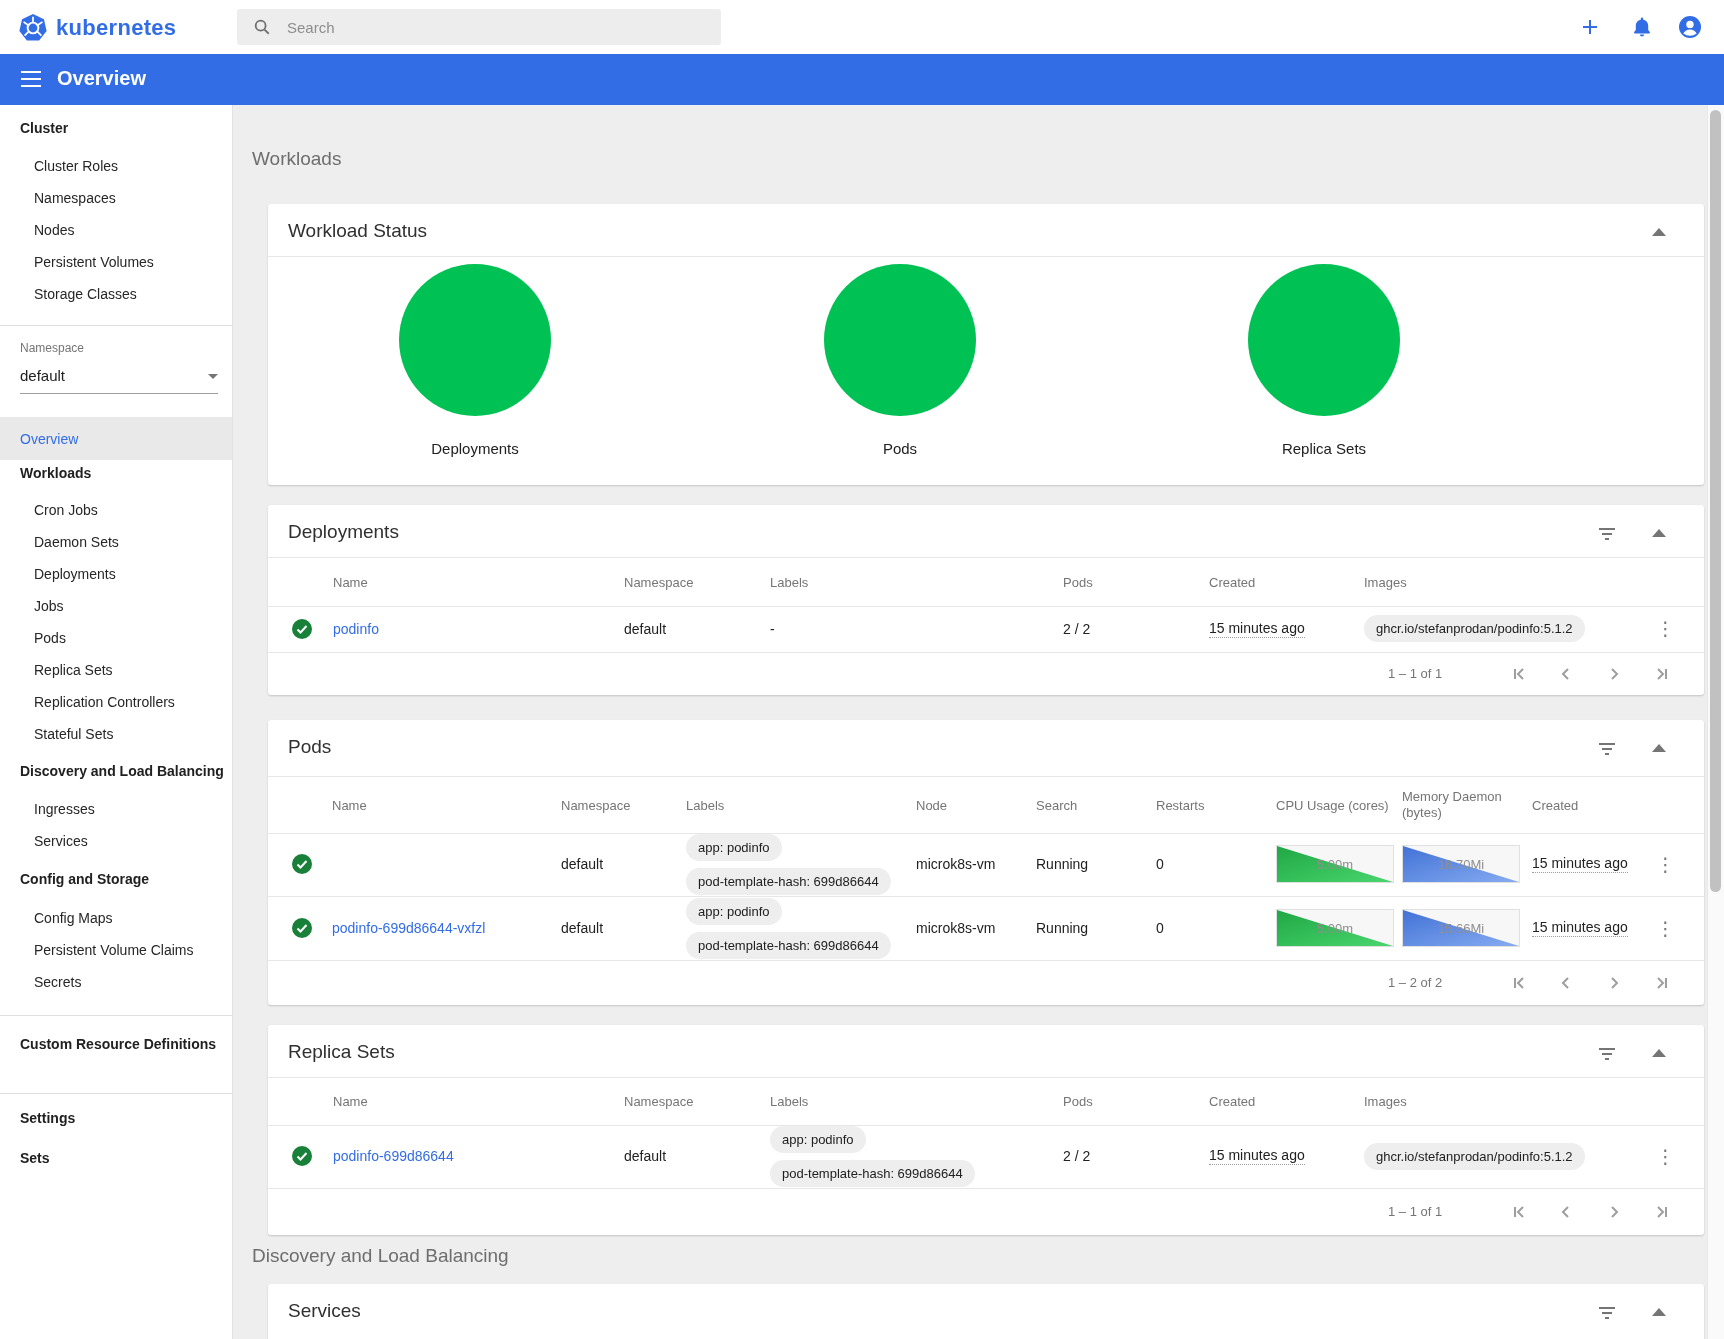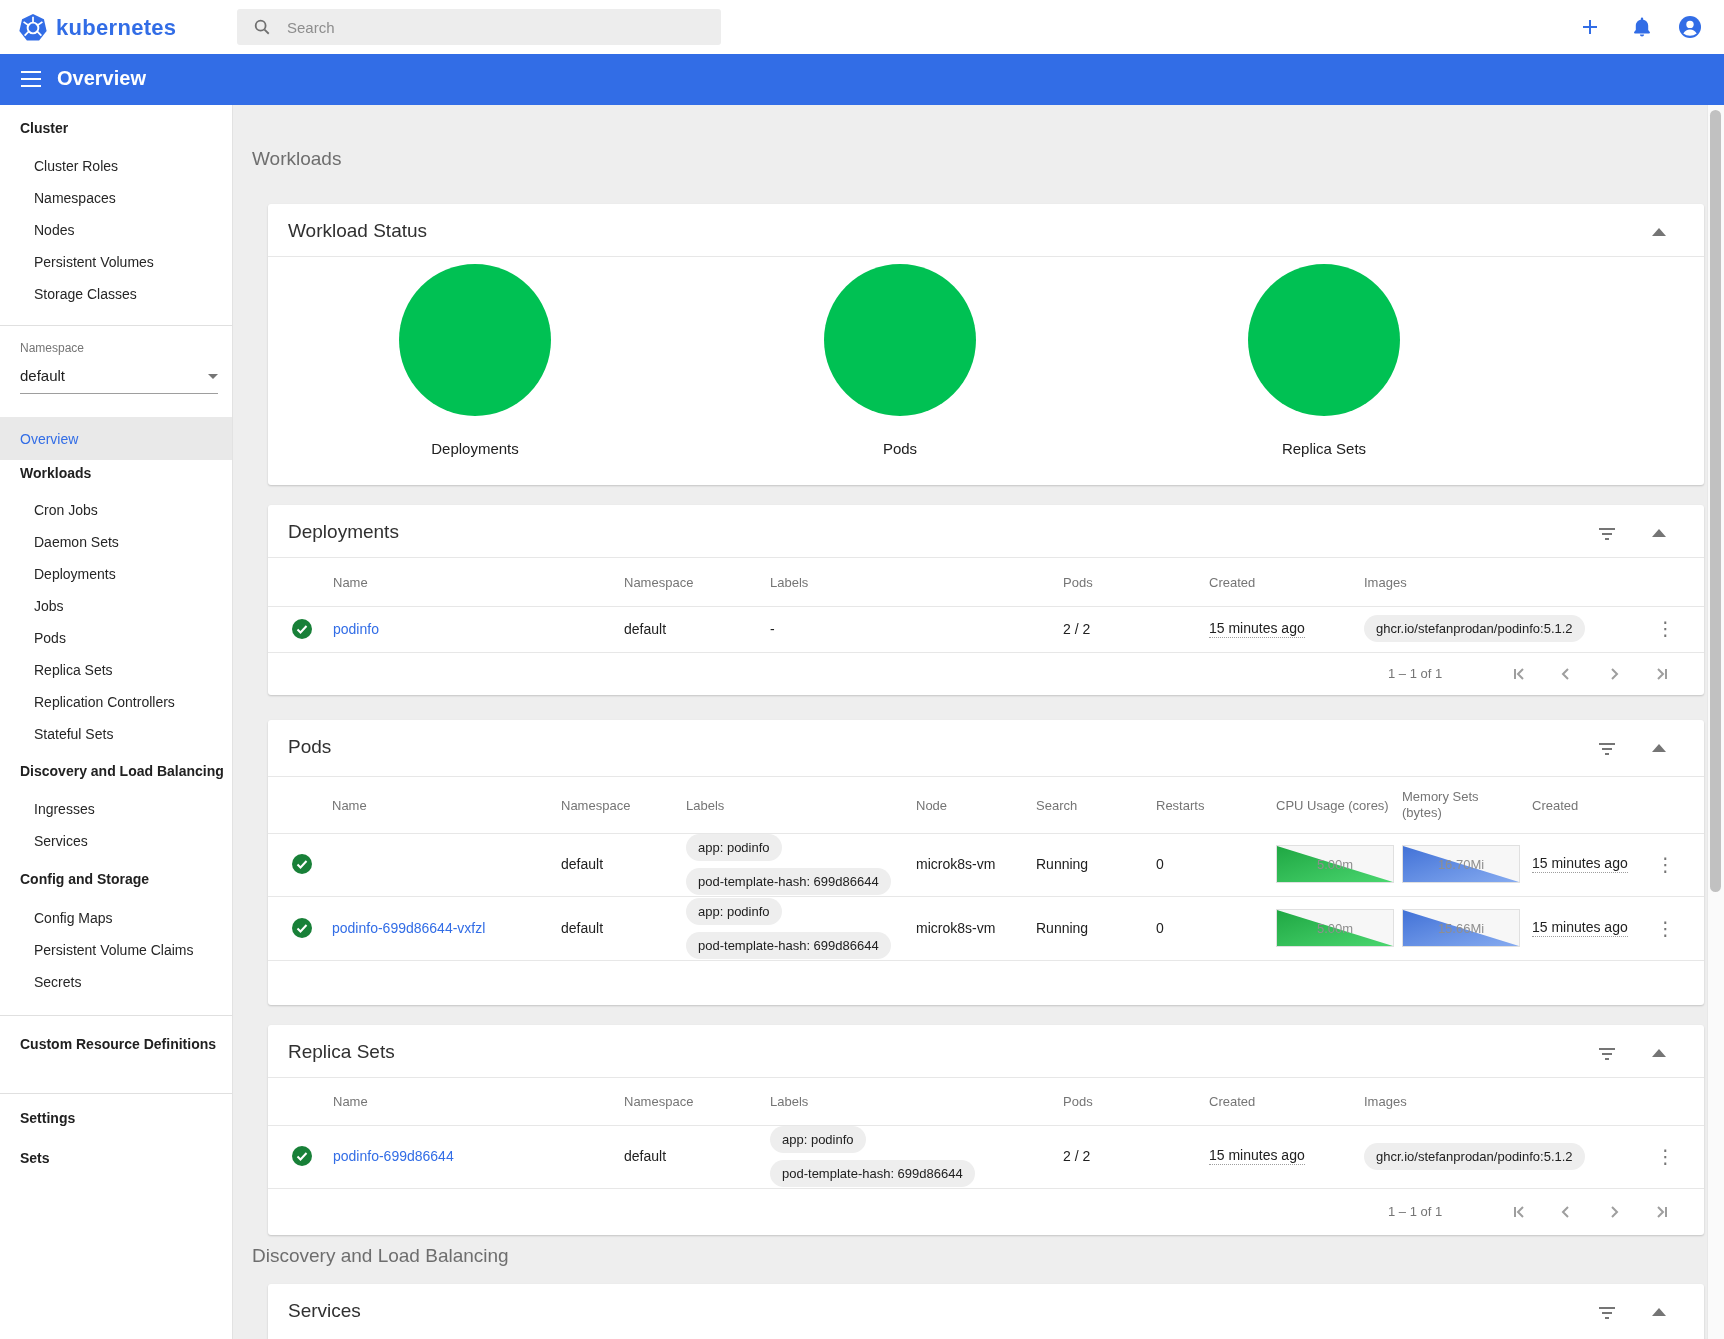--- a/index.html
+++ b/index.html
@@ -266,21 +266,21 @@
     <div class="collapse-btn"></div>
 
     <div class="trow" style="top:56px;height:56px;border-top:1px solid #e7e7e7;border-bottom:1px solid #e7e7e7">
       <div class="hcell" style="left:64px">Name</div>
       <div class="hcell" style="left:293px">Namespace</div>
       <div class="hcell" style="left:418px">Labels</div>
       <div class="hcell" style="left:648px">Node</div>
       <div class="hcell" style="left:768px">Search</div>
       <div class="hcell" style="left:888px">Restarts</div>
       <div class="hcell" style="left:1008px">CPU Usage (cores)</div>
-      <div class="hcell" style="left:1134px;width:112px;white-space:normal;line-height:1.25">Memory Sets (bytes)</div>
+      <div class="hcell" style="left:1134px;width:112px;white-space:normal;line-height:1.25">Memory Daemon (bytes)</div>
       <div class="hcell" style="left:1264px">Created</div>
     </div>
 
     <div class="trow" style="top:112px;height:64px;border-bottom:1px solid #e7e7e7">
       <div class="cell" style="left:24px">
         <svg width="20" height="20" viewBox="0 0 20 20">
             <circle cx="10" cy="10" r="10" fill="#188038"></circle>
             <path d="M5.5 10.5l3 3 6-6.5" stroke="#fff" stroke-width="2" fill="none"></path>
           </svg>
       </div>
@@ -347,20 +347,41 @@
             <polygon points="1,1 117,37 1,37" fill="url(#gradBlue)"></polygon>
           </svg>
         <span class="val">15.66Mi</span>
       </div>
       <div class="cell" style="left:1264px">
           <span class="dotted">15 minutes ago</span>
         </div>
       <div class="kebab" style="left:1388px">⋮</div>
     </div>
 
+    <div class="trow" style="top:240px;height:45px">
+      <div class="pag-text" style="left:1120px">1 – 2 of 2</div>
+      <svg class="pag-btn" style="left:1242px" viewBox="0 0 18 18">
+          <g stroke="#9e9e9e" stroke-width="2" fill="none">
+            <line x1="5" y1="4" x2="5" y2="14"></line>
+            <path d="M13 4l-5 5 5 5"></path>
+          </g>
+        </svg>
+      <svg class="pag-btn" style="left:1289px" viewBox="0 0 18 18">
+          <path d="M11 4l-5 5 5 5" stroke="#9e9e9e" stroke-width="2" fill="none"></path>
+        </svg>
+      <svg class="pag-btn" style="left:1337px" viewBox="0 0 18 18">
+          <path d="M7 4l5 5-5 5" stroke="#9e9e9e" stroke-width="2" fill="none"></path>
+        </svg>
+      <svg class="pag-btn" style="left:1385px" viewBox="0 0 18 18">
+          <g stroke="#9e9e9e" stroke-width="2" fill="none">
+            <path d="M5 4l5 5-5 5"></path>
+            <line x1="13" y1="4" x2="13" y2="14"></line>
+          </g>
+        </svg>
+    </div>
   </div>
 
   <div class="card" style="top:1025px;height:210px">
     <div class="card-title">Replica Sets</div>
     <svg class="filter-btn" width="18" height="14" viewBox="0 0 18 14">
       <g stroke="#757575" stroke-width="2">
           <line x1="1" y1="2" x2="17" y2="2"></line>
           <line x1="4" y1="7" x2="14" y2="7"></line>
           <line x1="7" y1="12" x2="11" y2="12"></line>
         </g>

